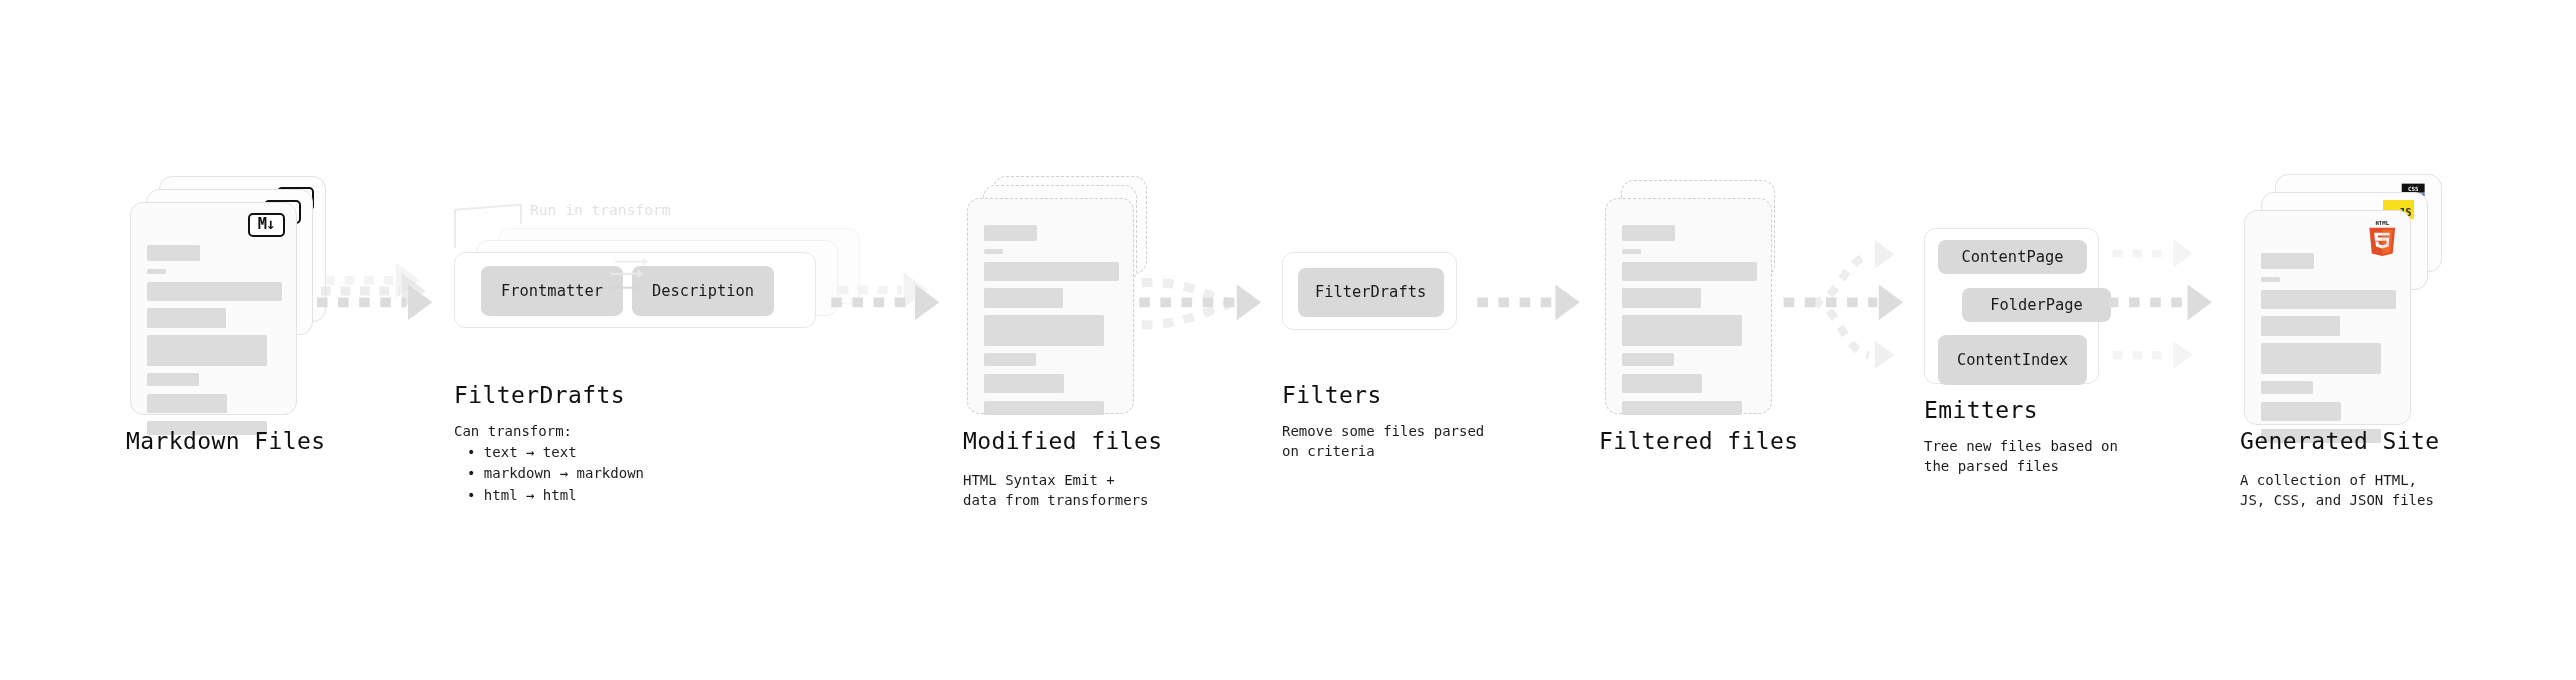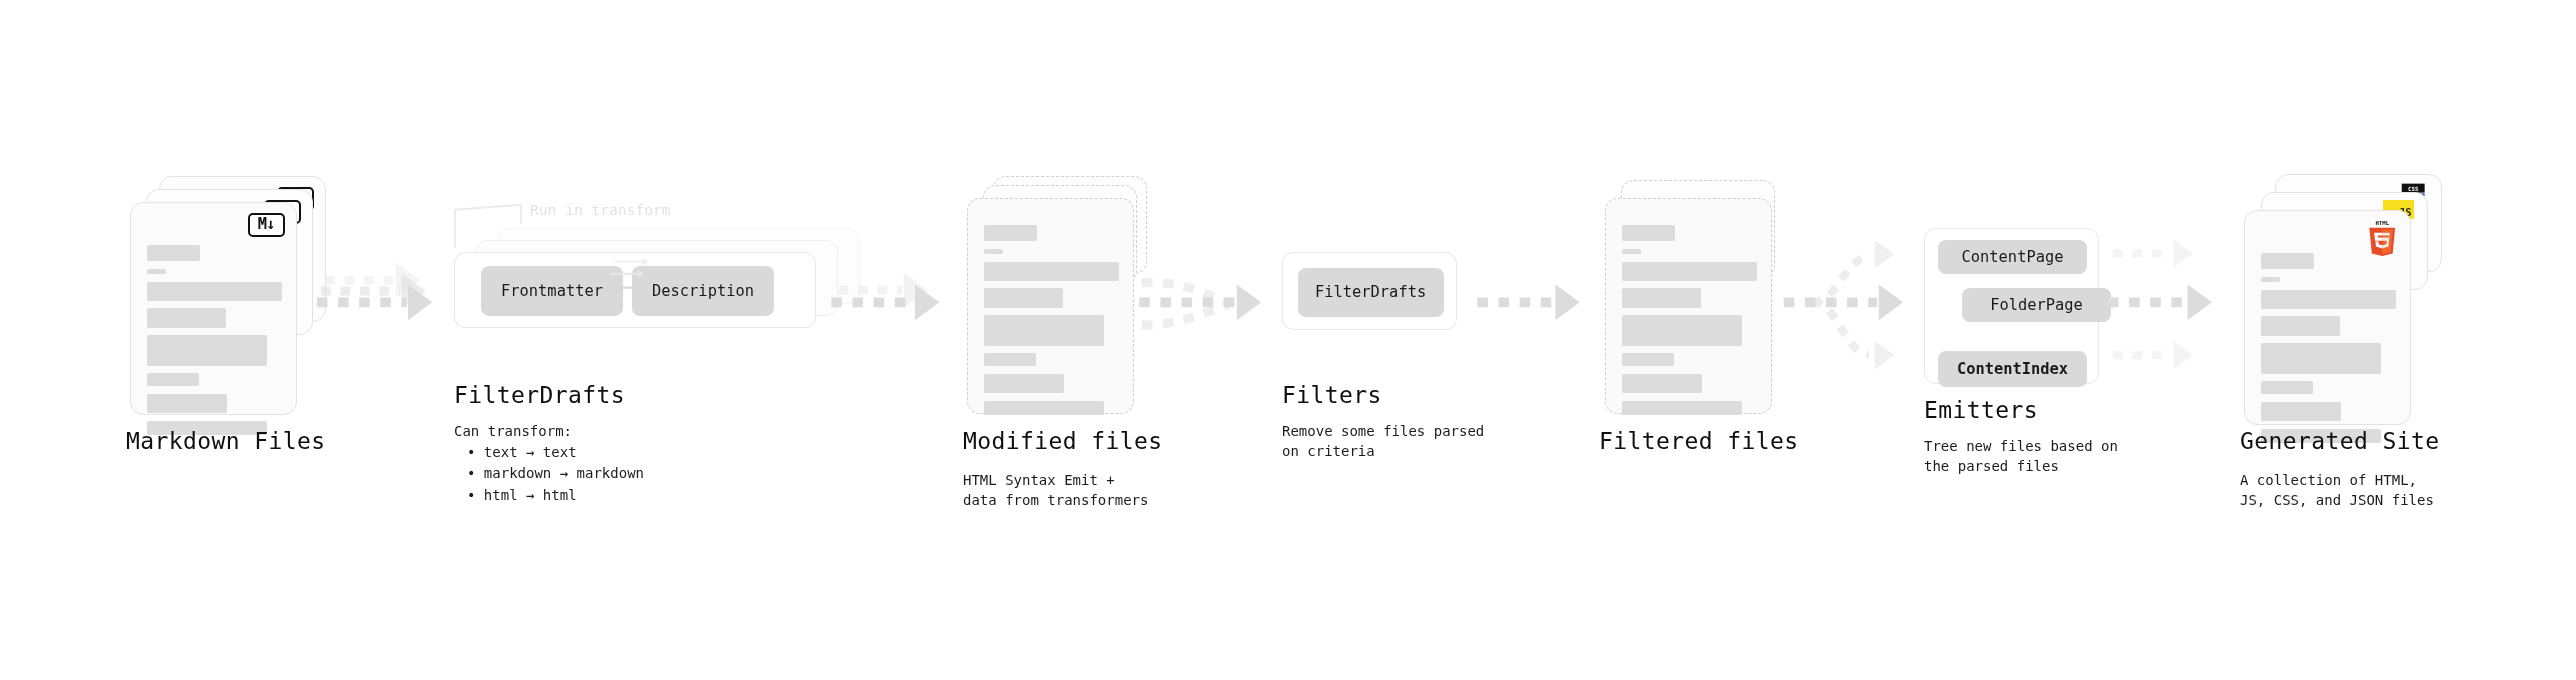--- a/index.html
+++ b/index.html
@@ -184,21 +184,21 @@
         <div class="bar" style="width:120px; height:14.6px;"></div>
       </div>
     </div>
     <div class="title" style="left:1599px; top:428px;">Filtered files</div>
   </div>
 
   <div>
     <div class="panel" style="left:1924px; top:228px; width:175px; height:156px;">
       <div class="chip" style="left:13px; top:11.4px; width:149px; height:34px;">ContentPage</div>
       <div class="chip" style="left:13px; top:59px; width:149px; height:34px;margin-left:24px;">FolderPage</div>
-      <div class="chip" style="left:13px; top:122px; width:149px; height:36px;font-weight:bold;">ContentIndex</div>
+      <div class="chip" style="left:13px; top:106px; width:149px; height:50px;">ContentIndex</div>
     </div>
     <div class="title" style="left:1924px; top:397px;">Emitters</div>
     <div class="sub" style="left:1924px; top:436px;">Tree new files based on
 the parsed files</div>
   </div>
 
   <div>
     <div class="doc ghost" style="left:2275px; top:174px; width:167px; height:98px;">
       <svg class="css-badge" style="right:13px; top:6.5px;" viewBox="0 0 34 22">
         <rect x="2" y="2" width="28" height="11" fill="#111"></rect>

